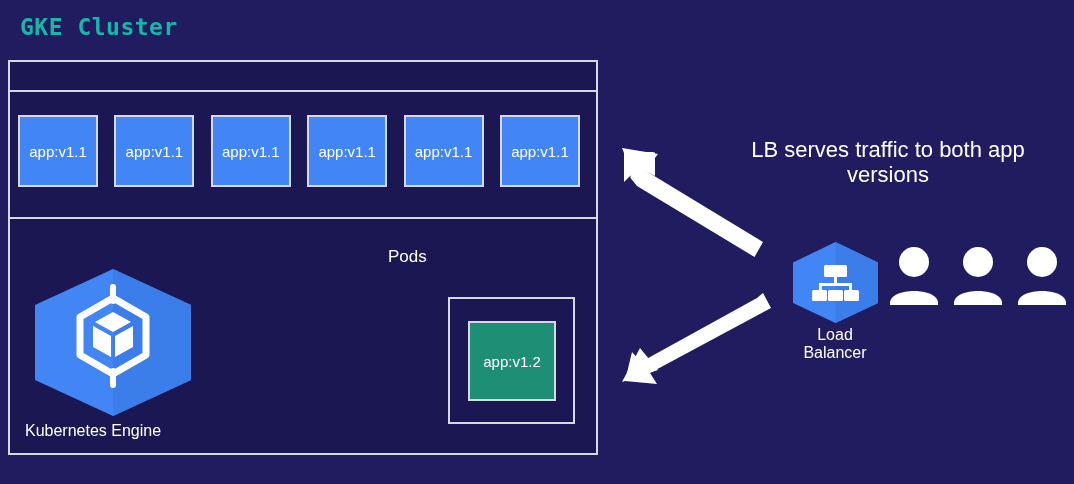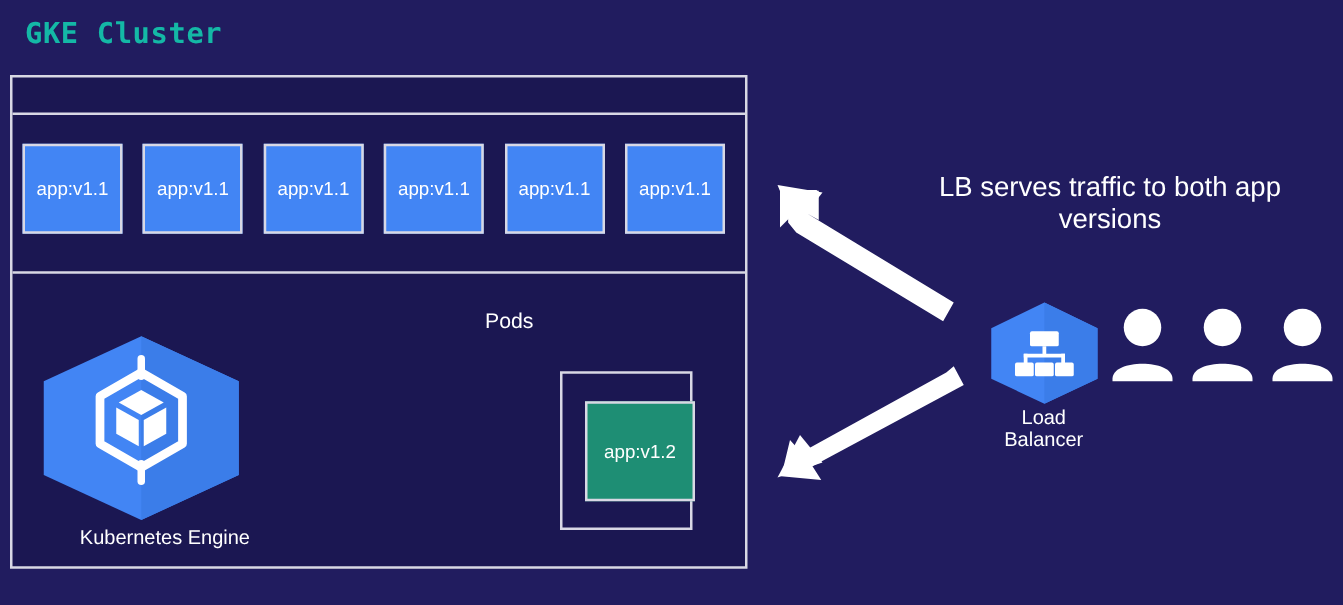--- a/index.html
+++ b/index.html
@@ -84,40 +84,40 @@
     font-size: 17px;
     color: #ffffff;
   }
 
   
   #k8s-group {
     position: absolute;
     left: 25px;
     top: 265px;
     width: 175px;
-    text-align: right;
+    text-align: left;
   }
   #k8s-hex {
     width: 172px;
     height: 155px;
     display: block;
     margin: 0 auto;
   }
   #k8s-label {
     margin-top: 2px;
     font-size: 16px;
     color: #ffffff;
   }
 
   
   #green-pod-container {
     position: absolute;
     left: 448px;
     top: 297px;
-    width: 106px;
+    width: 127px;
     height: 127px;
     box-sizing: border-box;
     border: 2px solid #d8d8e4;
   }
   #green-pod {
     position: absolute;
     left: 18px;
     top: 22px;
     width: 88px;
     height: 80px;

